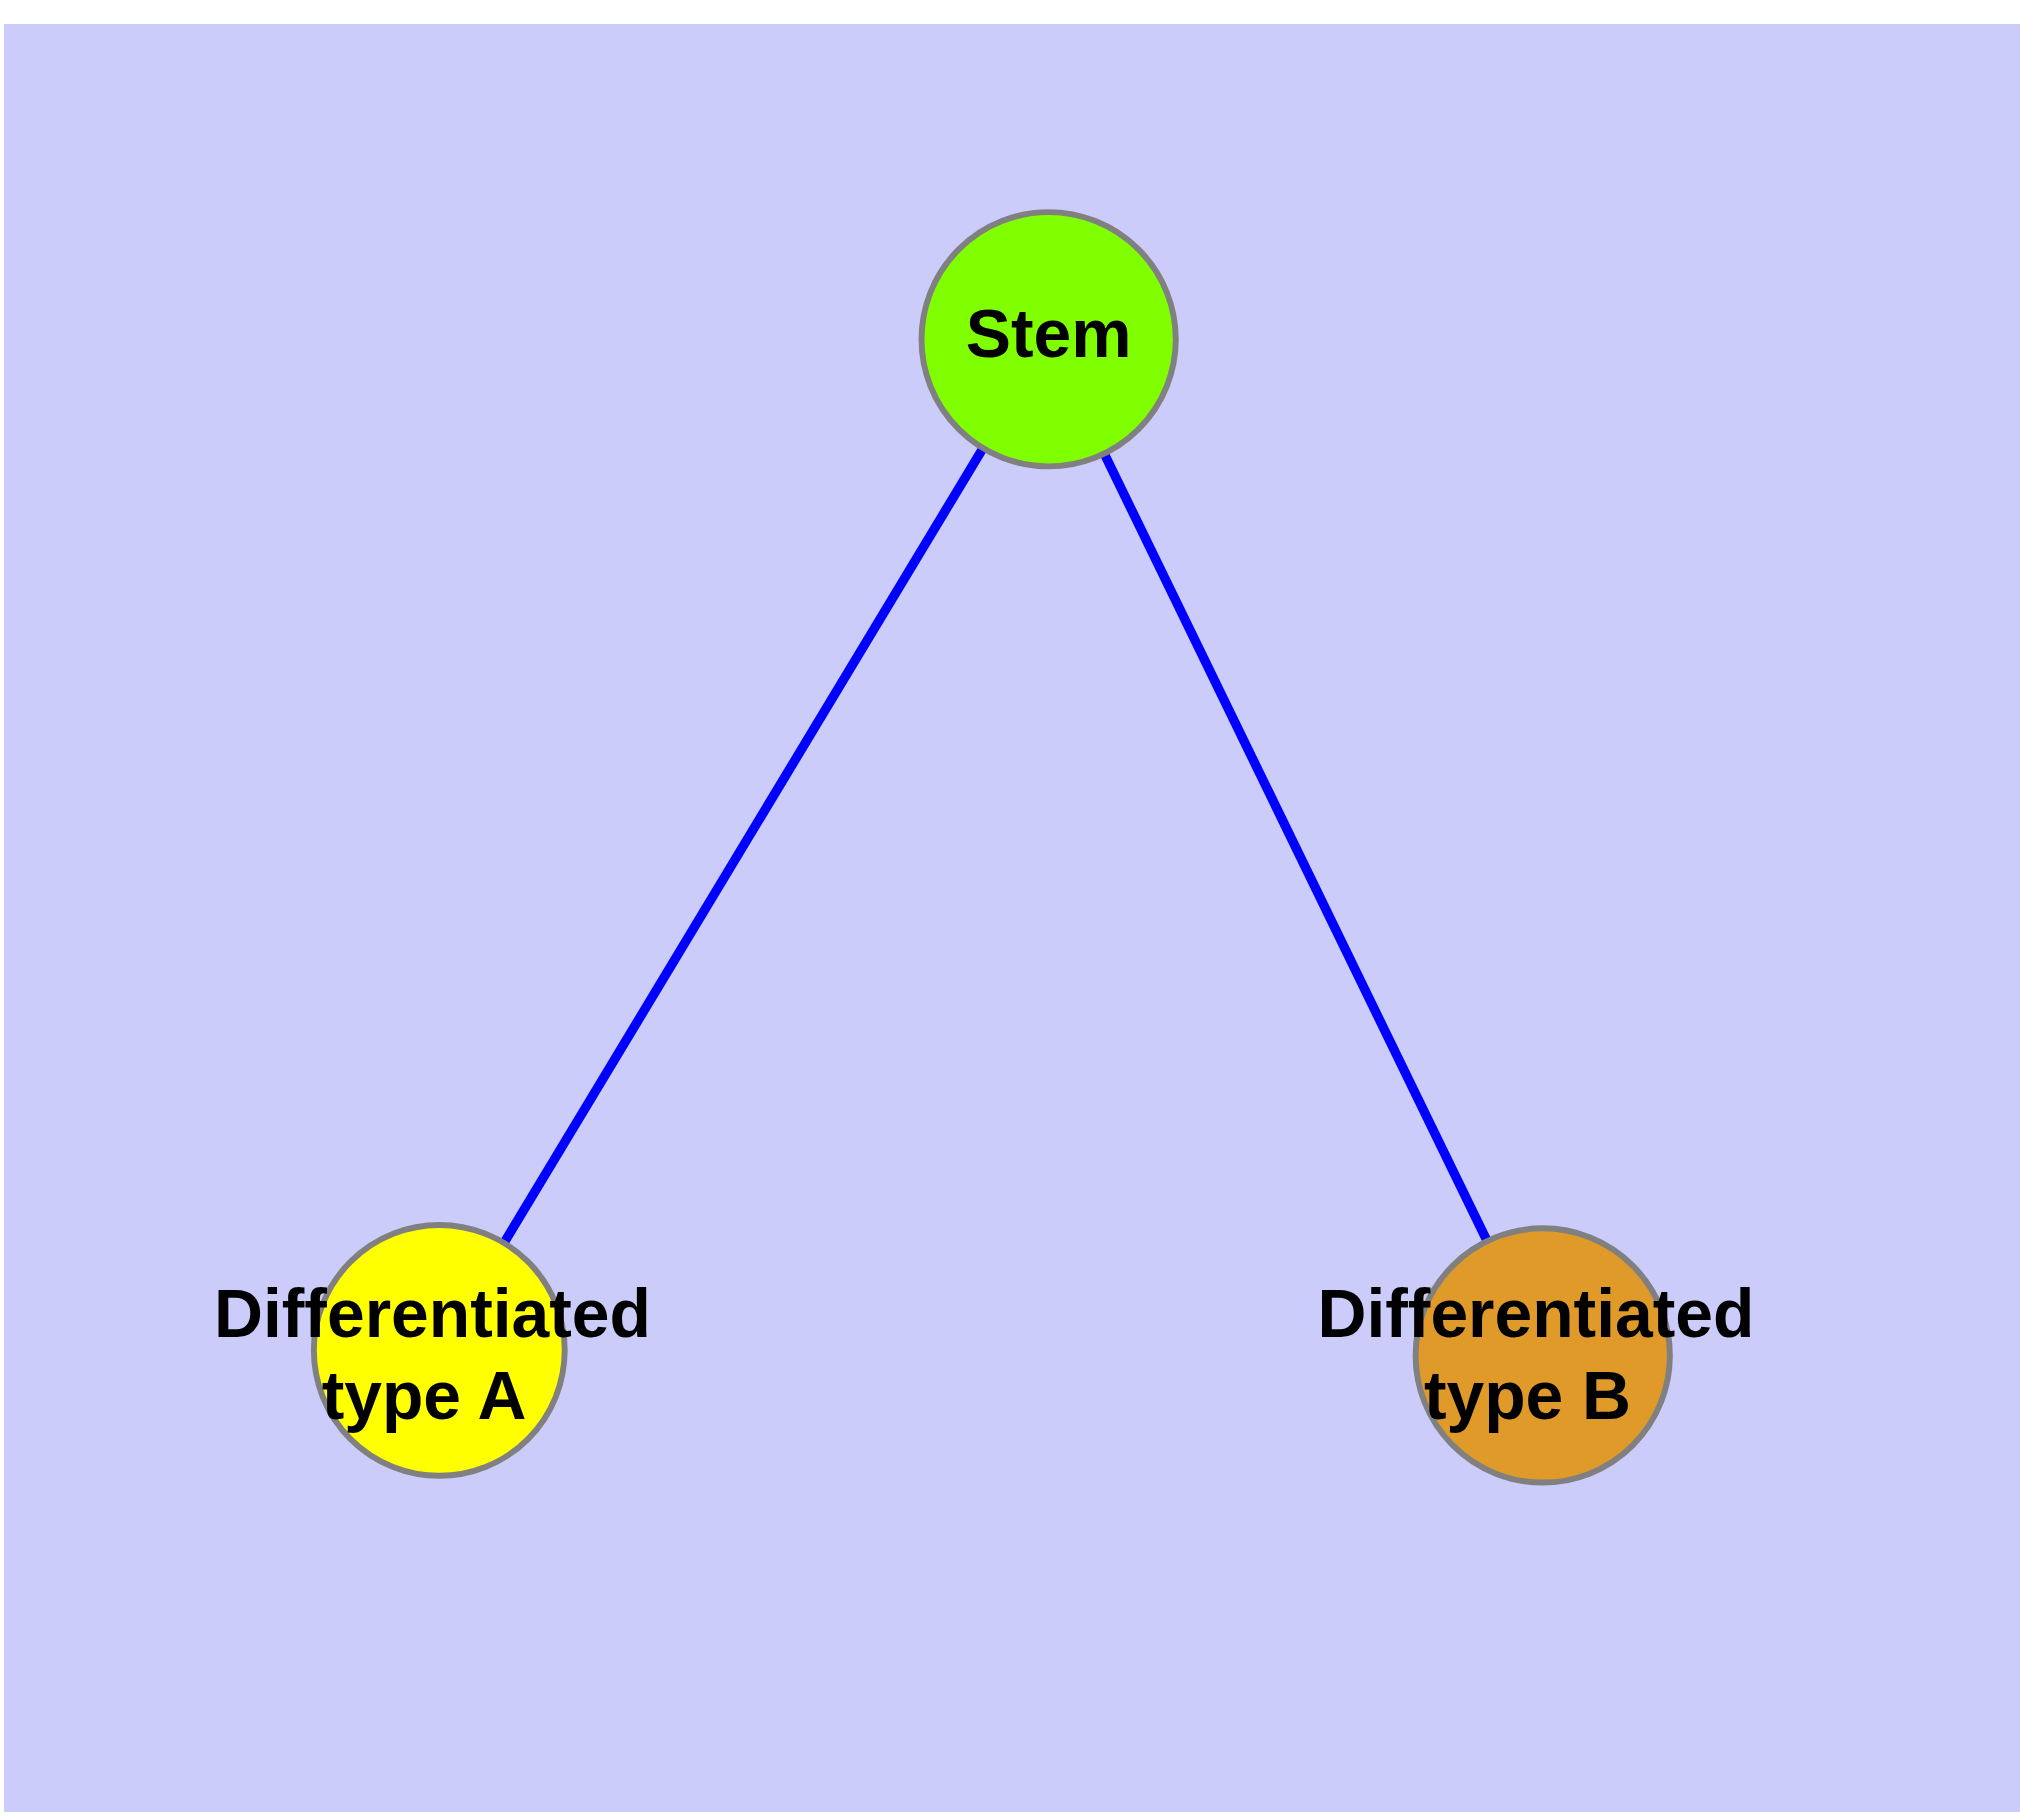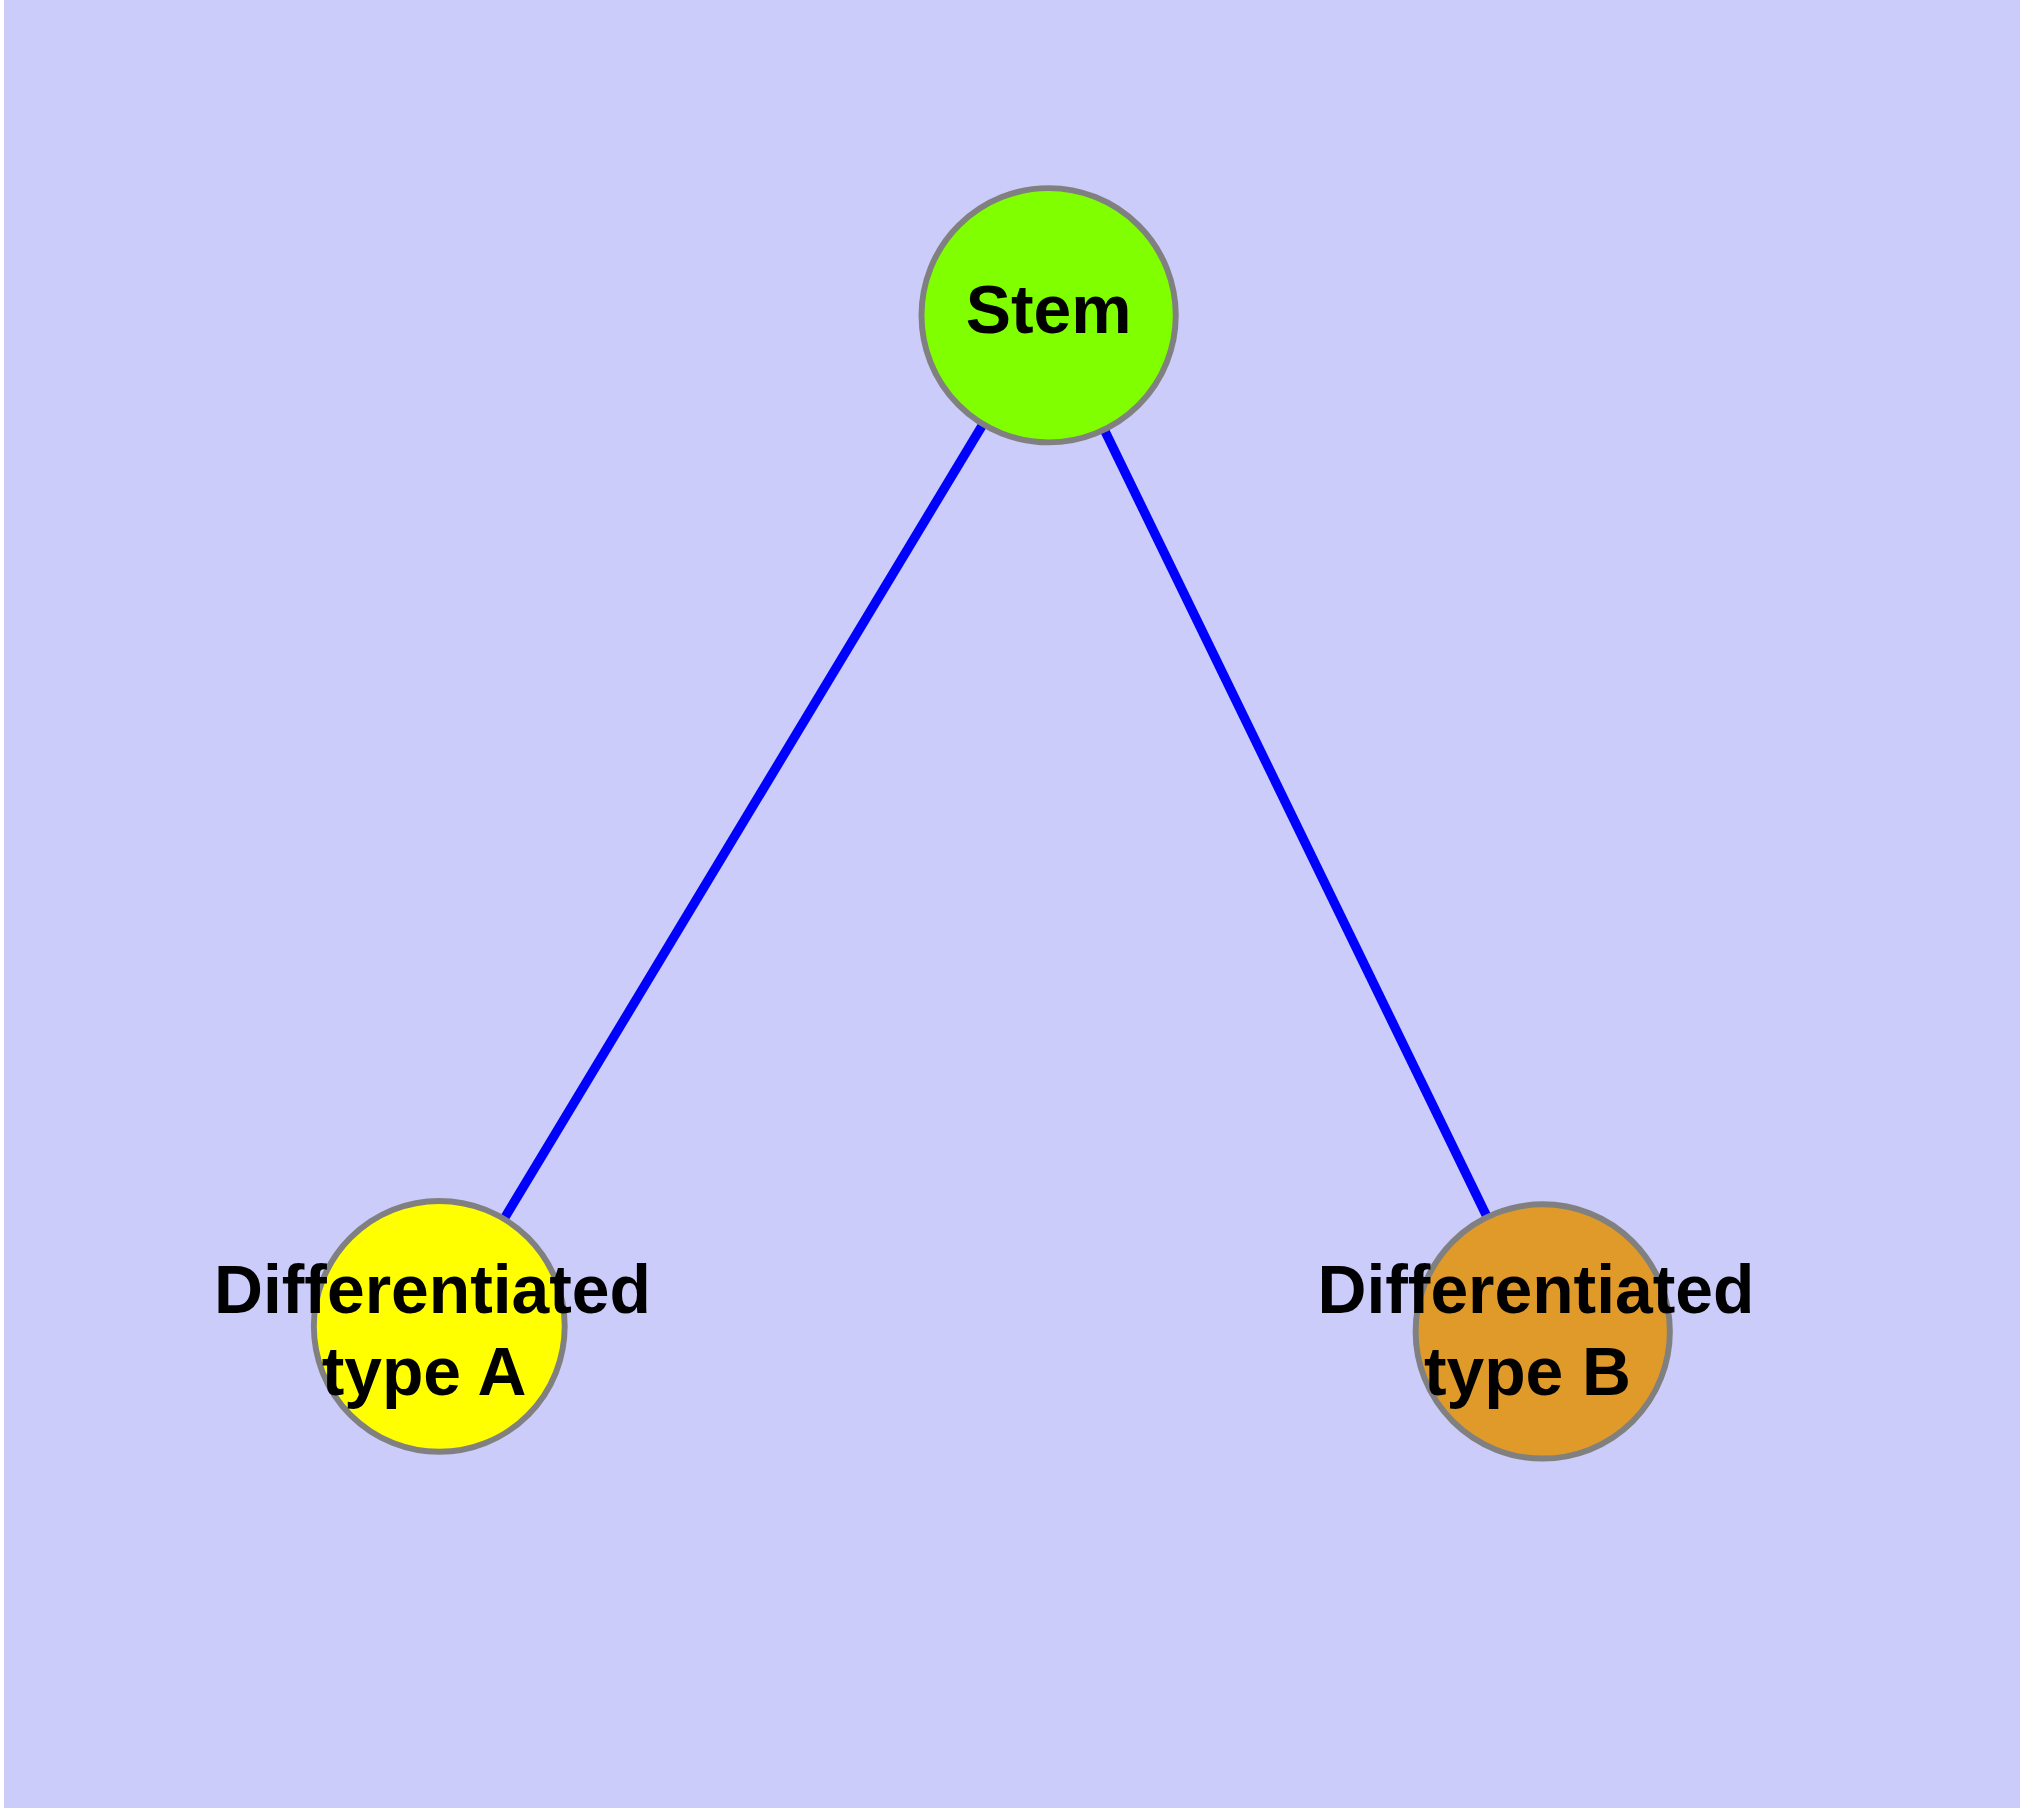--- a/index.html
+++ b/index.html
@@ -12,20 +12,21 @@
     width: 2021px;
     height: 1812px;
     overflow: hidden;
     font-family: "Liberation Sans", sans-serif;
   }
   #canvas {
     position: relative;
     width: 2021px;
     height: 1460px;
     background: #ffffff;
+    margin-top: 24px;
   }
   #plot-area {
     position: absolute;
     left: 4.2px;
     top: 0px;
     width: 2016px;
     height: 1808px;
     background: #ccccfa;
   }
   #graph-svg {

